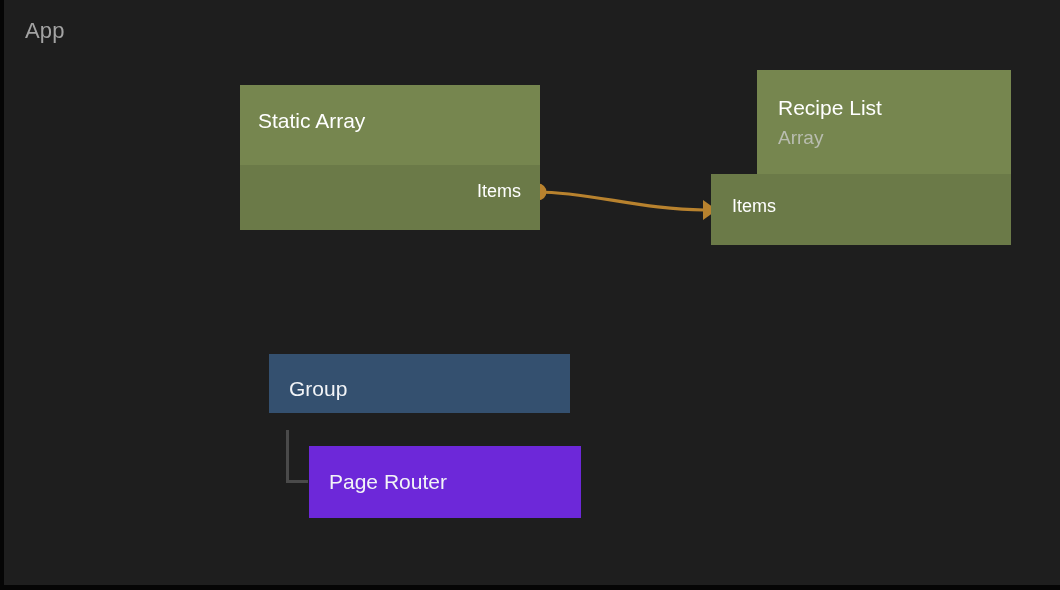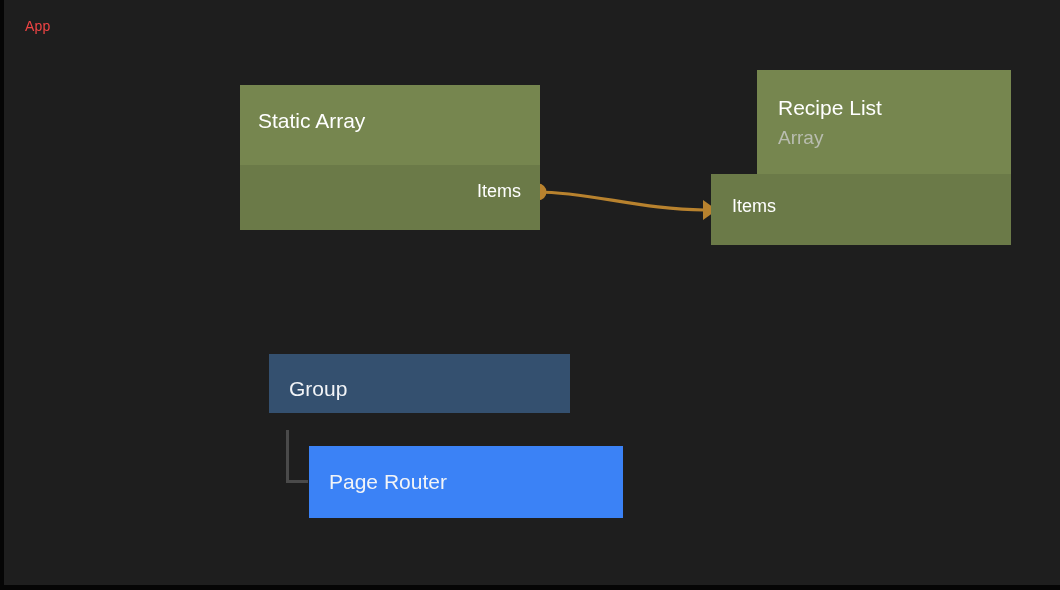--- a/index.html
+++ b/index.html
@@ -20,22 +20,22 @@
     box-sizing: border-box;
     border-left: 4px solid #050505;
     border-bottom: 5px solid #050505;
   }
 
   
   .canvas-title {
     position: absolute;
     left: 21px;
     top: 18px;
-    font-size: 14px;
-    color: #ef4444;
+    font-size: 22px;
+    color: #a3a3a3;
     letter-spacing: 0.2px;
     white-space: nowrap;
   }
 
   
   .node {
     position: absolute;
     box-sizing: border-box;
     overflow: hidden;
   }
@@ -146,23 +146,23 @@
     height: 59px;
   }
   #node-group .node-label {
     left: 20px;
     top: 23px;
   }
 
   #node-page-router {
     left: 305px;
     top: 446px;
-    width: 314px;
+    width: 272px;
     height: 72px;
-    background: #3b82f6;
+    background: #6d28d9;
   }
   #node-page-router .node-label {
     left: 20px;
     top: 24px;
   }
 
   
   .edge-layer {
     position: absolute;
     left: 0;

